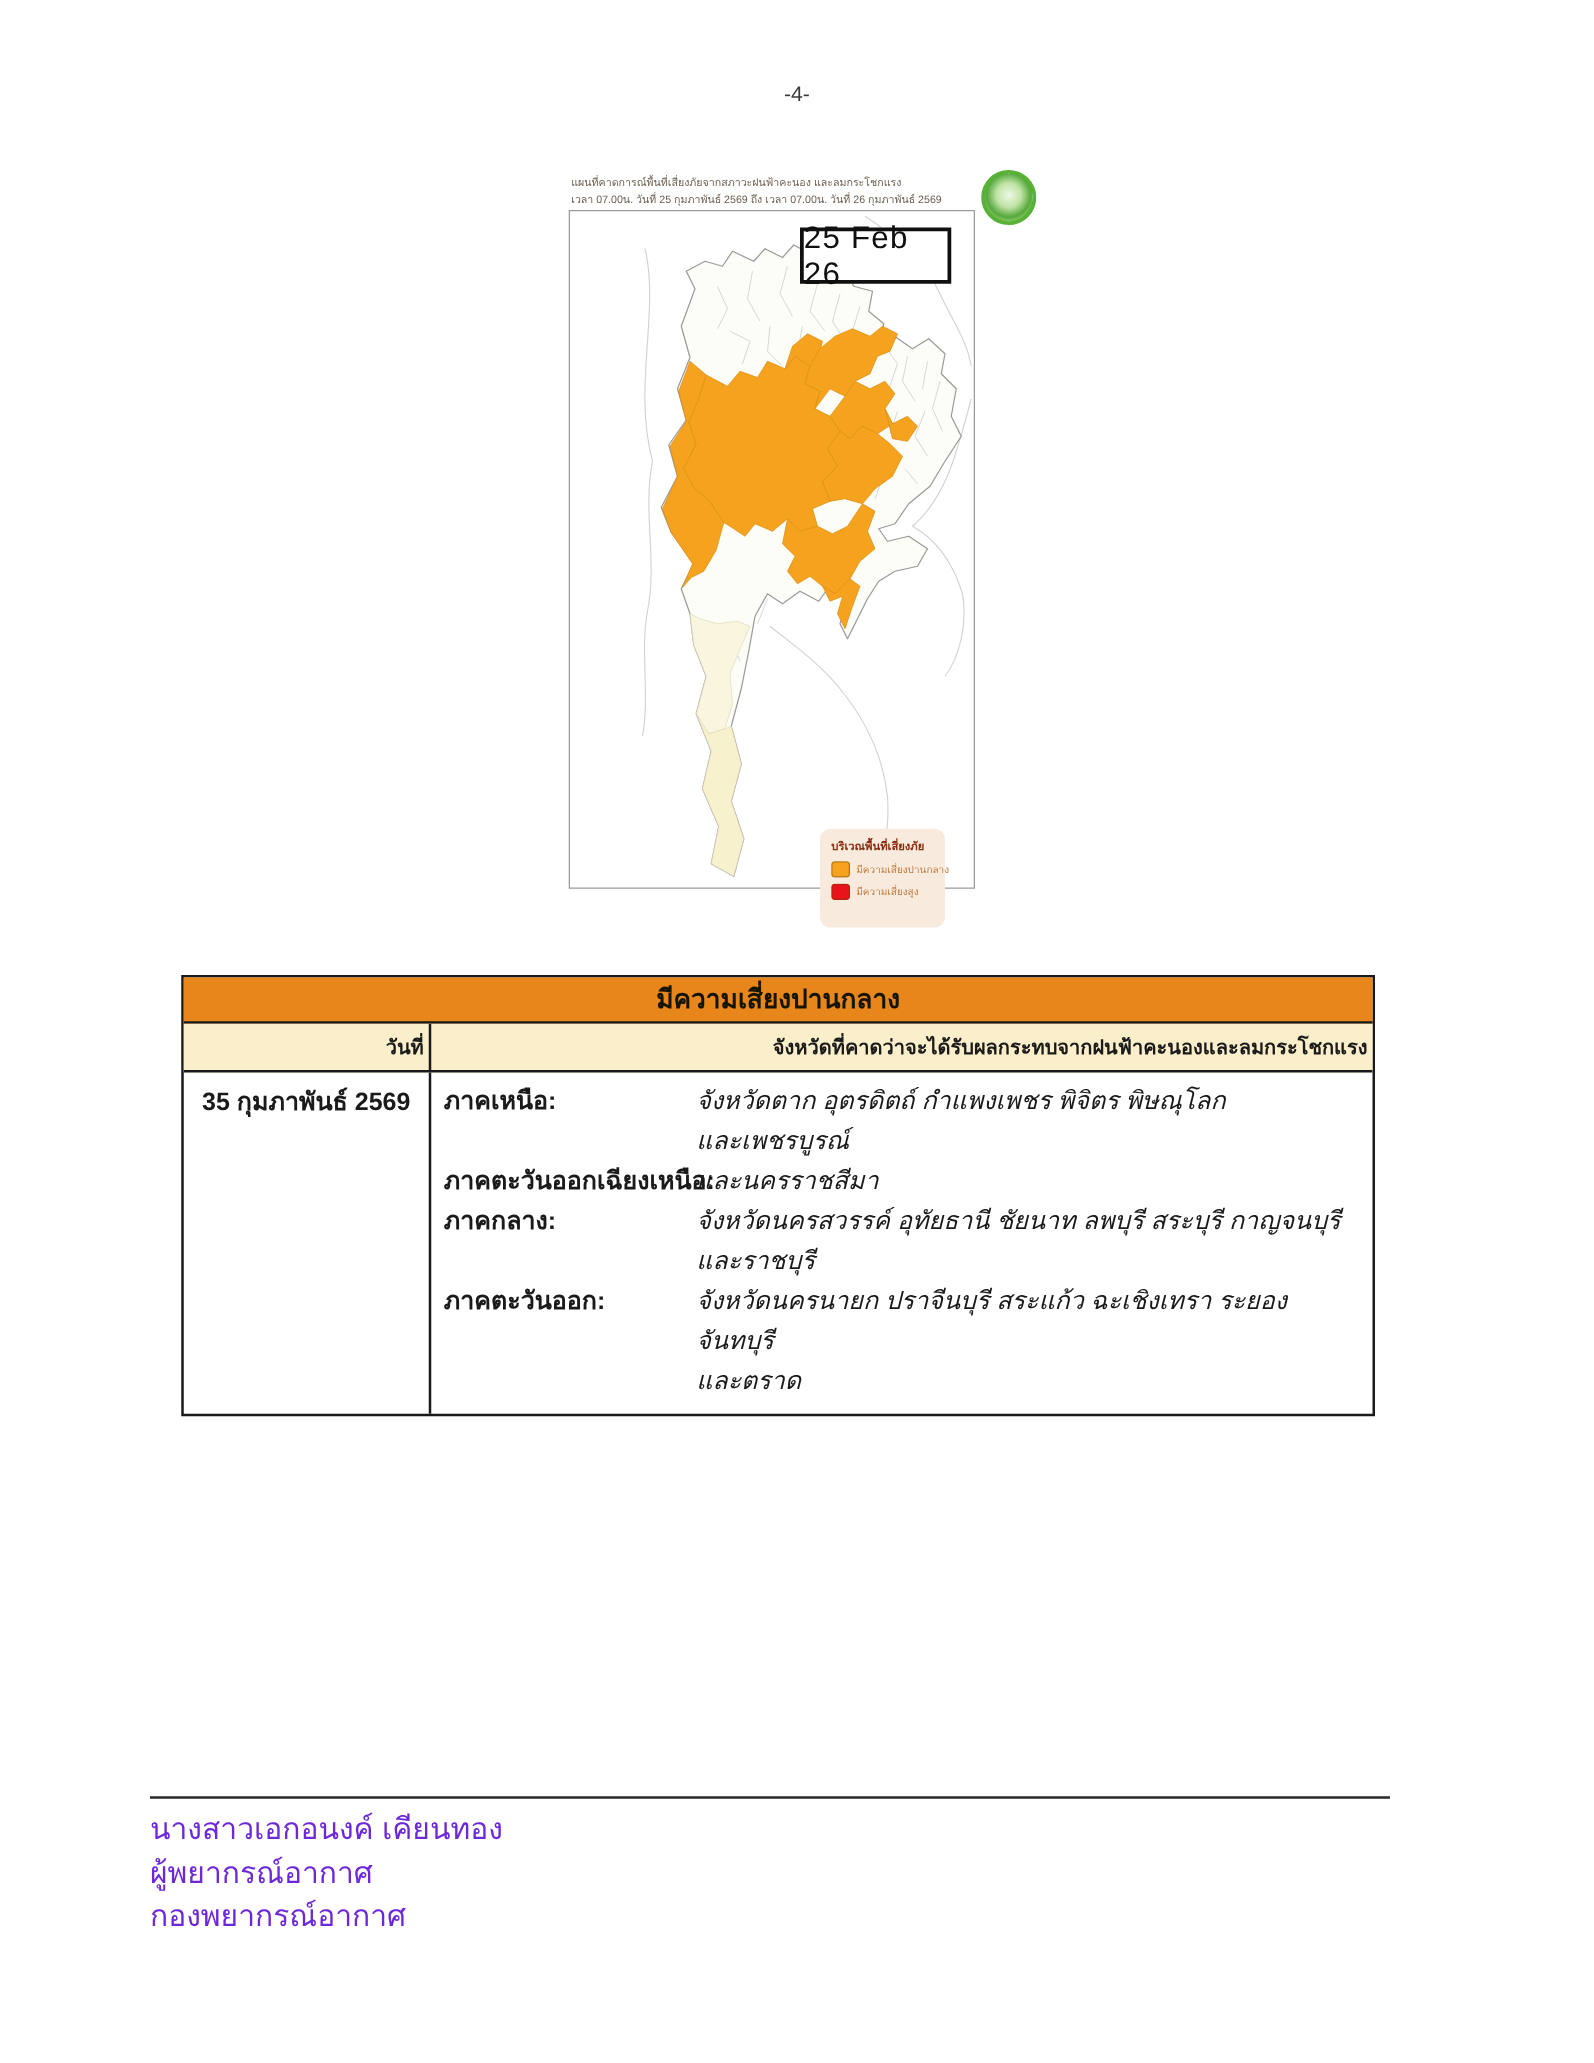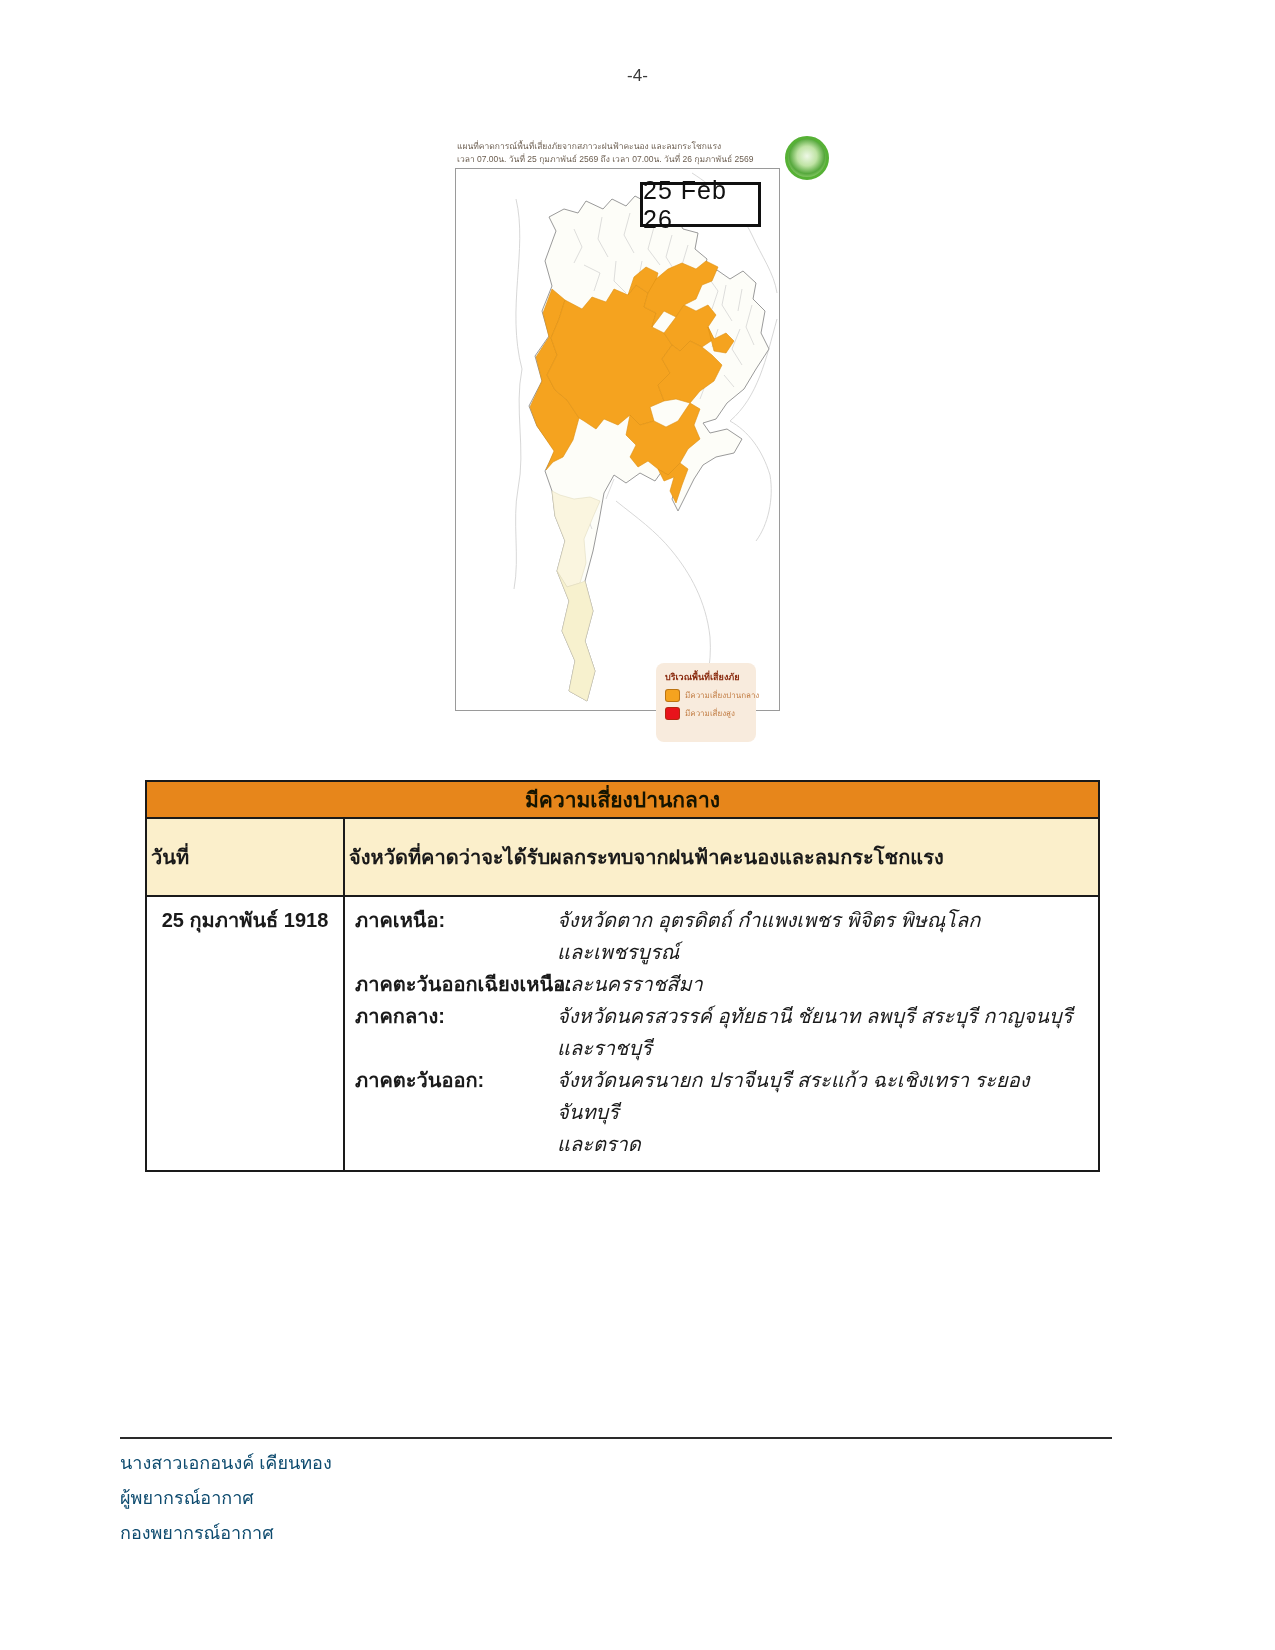--- a/index.html
+++ b/index.html
@@ -30,31 +30,31 @@
                  box-sizing:border-box;flex:none;}
   .legend-label{font-size:8px;color:#c07a40;white-space:nowrap;}
 
   
   .risk-table{position:absolute;left:145px;top:780px;width:951px;border:2px solid #1a1a1a;background:#fff;}
   .rt-title{height:35px;line-height:35px;background:#E7861B;text-align:center;
             font-weight:bold;font-size:21px;color:#141400;border-bottom:2px solid #1a1a1a;}
   .rt-head{display:flex;background:#FBEFCB;border-bottom:2px solid #1a1a1a;}
   .rt-c1{width:198px;flex:none;border-right:2px solid #1a1a1a;box-sizing:border-box;}
   .rt-c2{flex:1;min-width:0;}
-  .rt-hcell{padding:22px 4px;text-align:left;font-weight:bold;font-size:20px;}
+  .rt-hcell{padding:6px 4px;text-align:right;font-weight:bold;font-size:16px;}
   .rt-body{display:flex;min-height:256px;}
   .rt-datecell{padding-top:7px;text-align:center;font-weight:bold;font-size:20px;}
   .rt-content{padding:7px 8px 10px 10px;font-size:20px;}
   .region{display:flex;}
   .rlabel{width:202px;flex:none;font-weight:bold;line-height:32px;white-space:nowrap;}
   .rprov{flex:1;line-height:32px;font-style:italic;}
 
   
   .footer{position:absolute;left:120px;top:1437px;width:992px;border-top:2px solid #2a2a2a;
-          padding-top:7px;display:flex;justify-content:space-between;font-size:18px;color:#0c4a6e;}
+          padding-top:7px;display:flex;justify-content:space-between;font-size:24px;color:#6d28d9;}
   .footer .fl div,.footer .fr div{line-height:35px;}
   .footer .fr{text-align:right;}
 </style>
 </head>
 <body>
 
 <div class="page">
 
   <div class="pageno">-4-</div>
 
@@ -115,21 +115,21 @@
 
   <div class="risk-table">
     <div class="rt-title">มีความเสี่ยงปานกลาง</div>
 
     <div class="rt-head">
       <div class="rt-c1 rt-hcell">วันที่</div>
       <div class="rt-c2 rt-hcell">จังหวัดที่คาดว่าจะได้รับผลกระทบจากฝนฟ้าคะนองและลมกระโชกแรง</div>
     </div>
 
     <div class="rt-body">
-      <div class="rt-c1 rt-datecell">25 กุมภาพันธ์ 1918</div>
+      <div class="rt-c1 rt-datecell">35 กุมภาพันธ์ 2569</div>
       <div class="rt-c2 rt-content">
 
         <div class="region">
           <div class="rlabel">ภาคเหนือ:</div>
           <div class="rprov">
             <div>จังหวัดตาก อุตรดิตถ์ กำแพงเพชร พิจิตร พิษณุโลก</div>
             <div>และเพชรบูรณ์</div>
           </div>
         </div>
 

